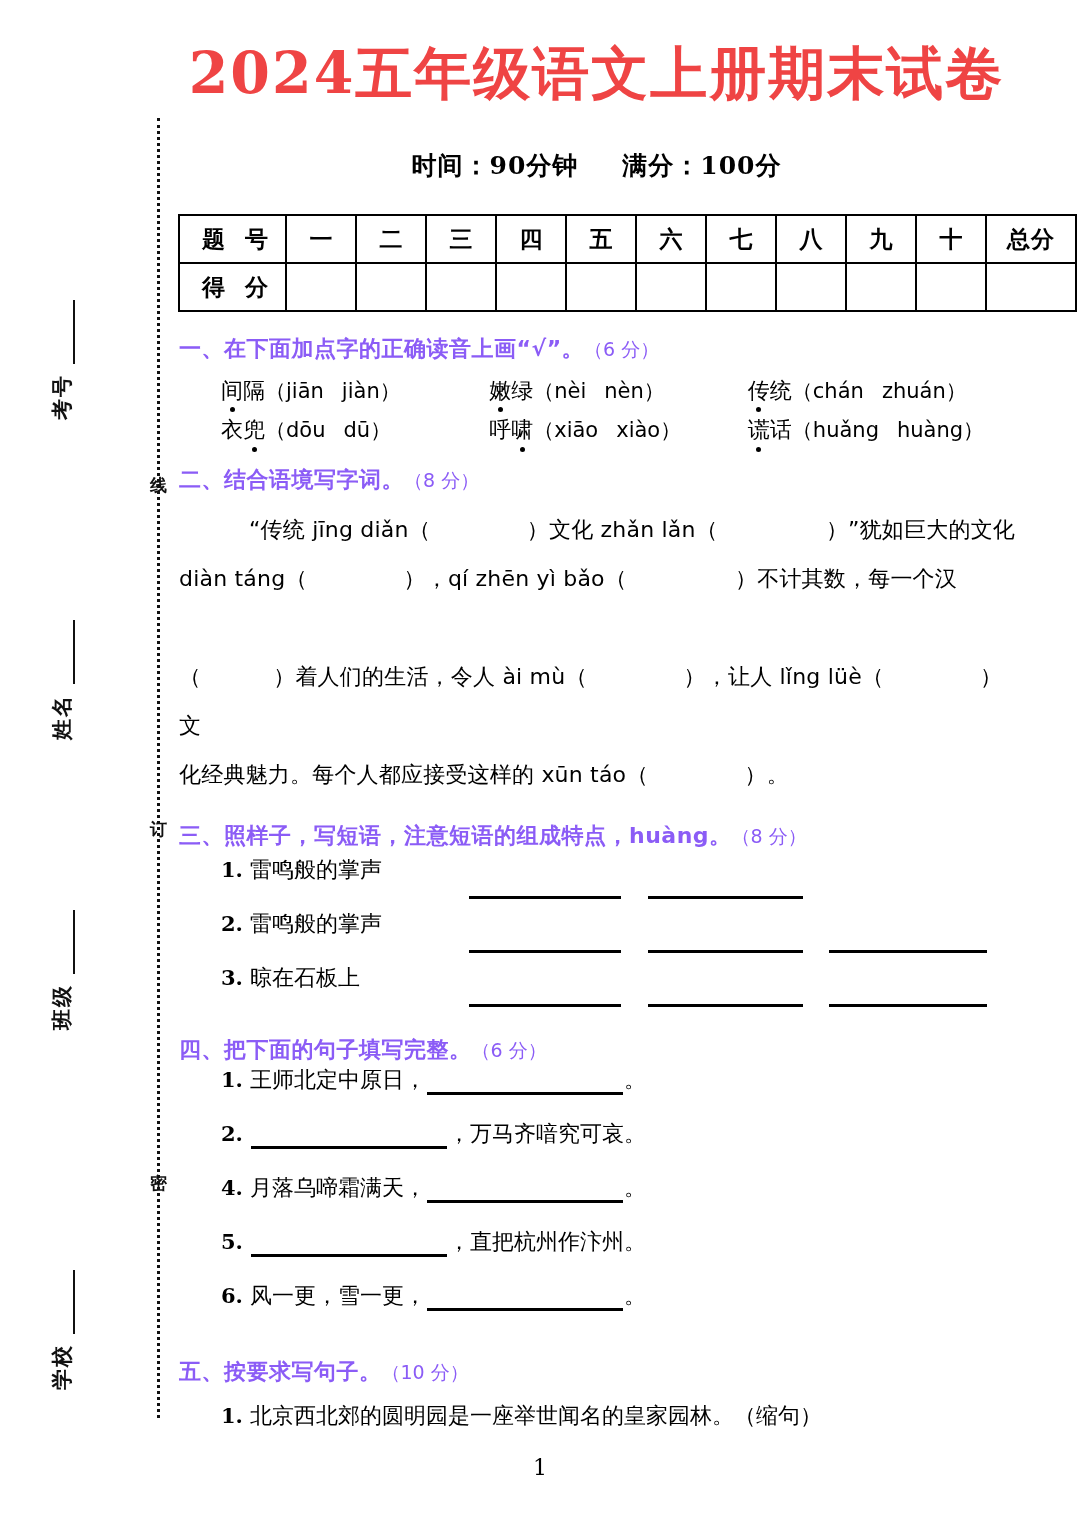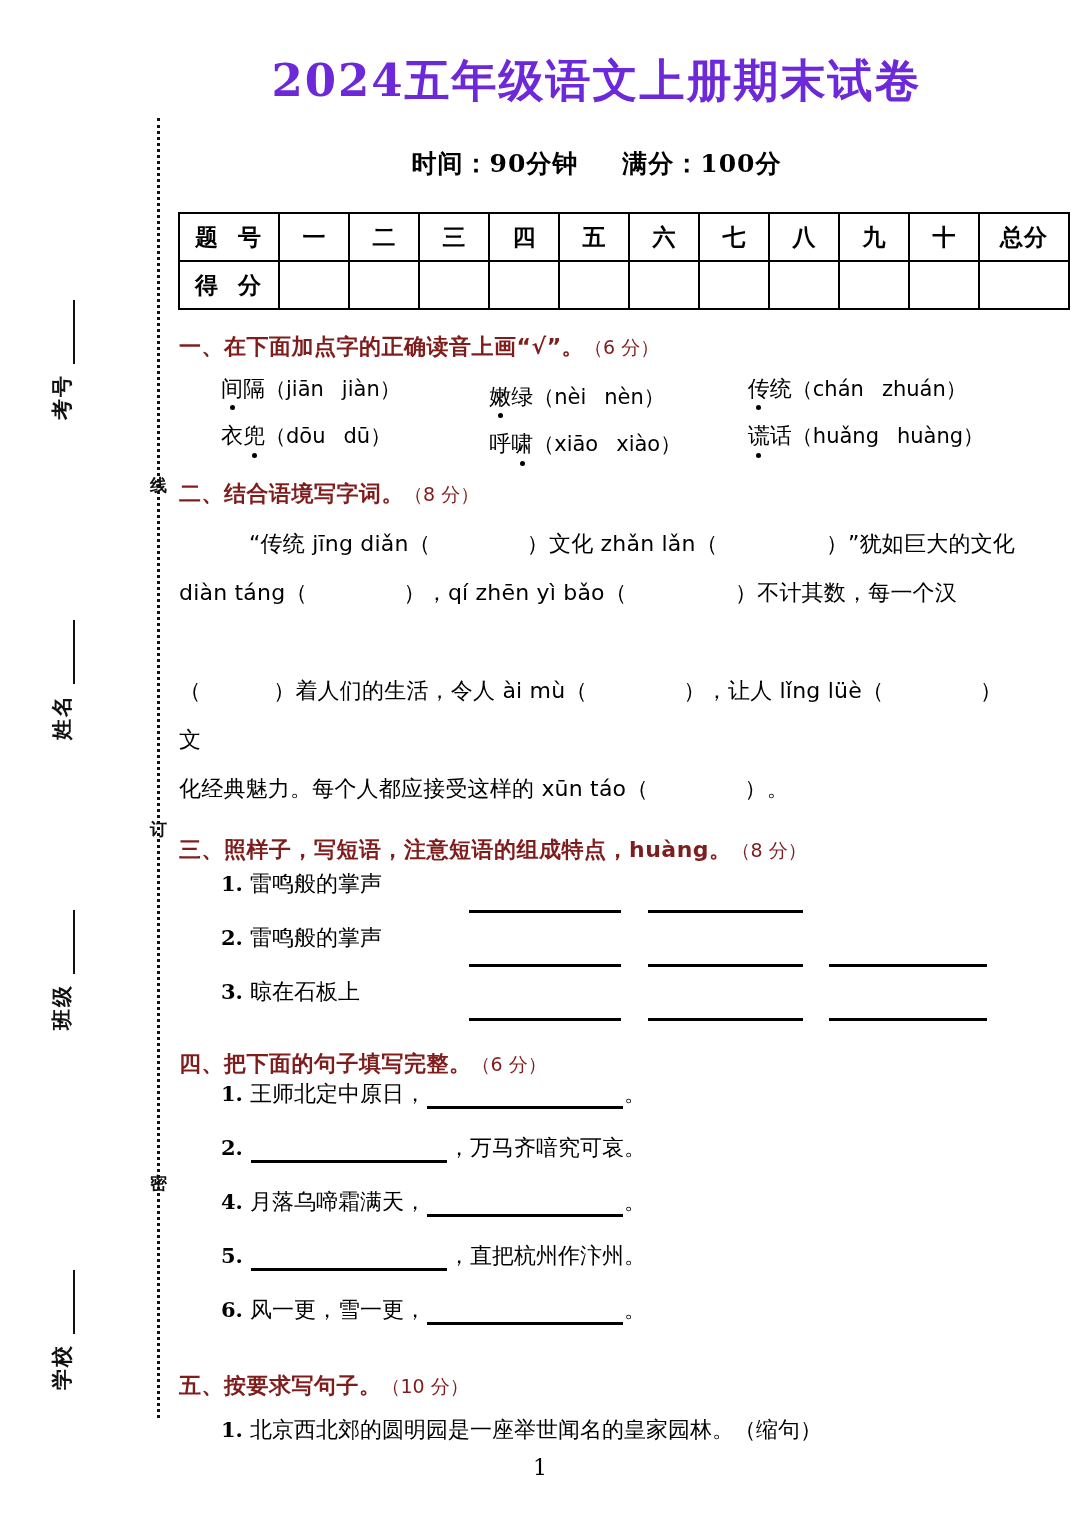--- a/index.html
+++ b/index.html
@@ -90,25 +90,25 @@
   .content {
     position: absolute;
     left: 175px;
     top: 0;
     width: 843px;
   }
 
   .title {
     text-align: center;
     font-family: "DejaVu Serif", "Liberation Serif", serif;
-    font-size: 45px;
+    font-size: 57px;
     font-weight: 700;
     letter-spacing: 2px;
-    margin-top: 51px;
-    color: #6d28d9;
+    margin-top: 36px;
+    color: #ef4444;
   }
   .subtitle {
     text-align: center;
     font-family: "DejaVu Serif", "Liberation Serif", serif;
     font-size: 25px;
     font-weight: 700;
     margin-top: 36px;
     letter-spacing: 1px;
   }
   .subtitle .gap { display: inline-block; width: 44px; }
@@ -122,51 +122,51 @@
   }
   table.score td {
     border: 2px solid #000;
     height: 44px;
     text-align: center;
     vertical-align: middle;
     font-family: "DejaVu Serif", "Liberation Serif", serif;
     font-size: 23px;
     font-weight: 600;
   }
-  table.score td.head-cell { width: 92px; letter-spacing: 6px; padding-left: 5px;}
+  table.score td.head-cell { width: 92px; letter-spacing: 6px; padding-left: 12px;}
   table.score td.num-cell  { width: 66px; }
   table.score td.total-cell{ width: 86px; letter-spacing: 1px;}
 
   
   .sec-head {
     font-size: 22px;
     font-weight: 700;
     margin: 22px 0 0 4px;
     letter-spacing: 0.5px;
-    color: #7f1d1d;
+    color: #8b5cf6;
   }
   .sec-head .pts {
     font-weight: 400;
     font-size: 19px;
     letter-spacing: 0;
   }
 
   .indent { margin-left: 46px; }
 
   
   .pinyin-row {
     display: flex;
     margin-top: 14px;
     font-size: 22px;
     line-height: 1.15;
     justify-content: center;
   }
   .py-item { position: relative; white-space: nowrap; }
   .py-item.c1 { width: 278px; }
-  .py-item.c2 { width: 268px; margin-top: 8px; }
+  .py-item.c2 { width: 268px; }
   .py-item.c3 { width: 280px; }
   .han { position: relative; display: inline-block; }
   .han.dotted::after {
     content: "";
     position: absolute;
     left: 50%;
     bottom: -9px;
     width: 5px;
     height: 5px;
     margin-left: -2.5px;

